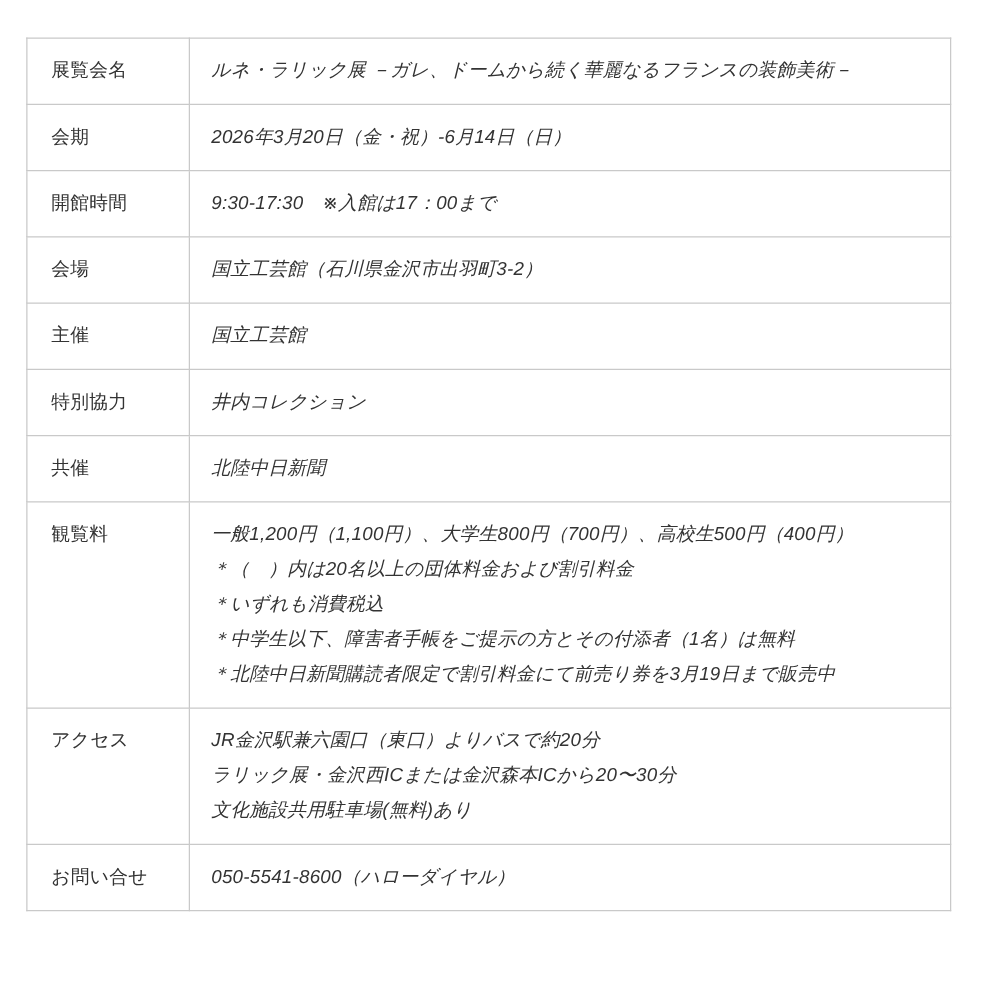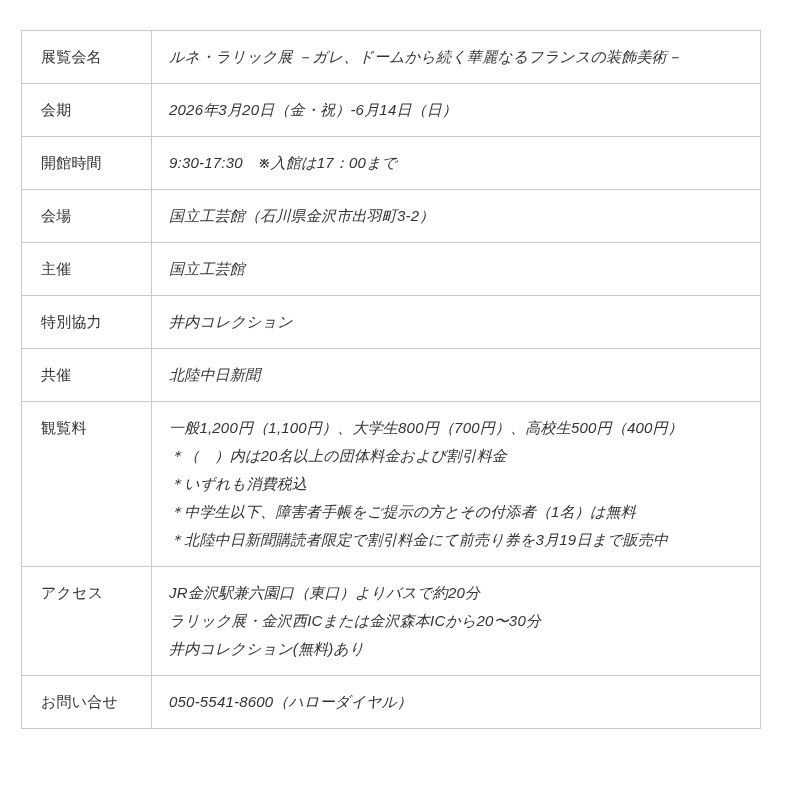--- a/index.html
+++ b/index.html
@@ -110,21 +110,21 @@
             <span class="line">＊いずれも消費税込</span>
             <span class="line">＊中学生以下、障害者手帳をご提示の方とその付添者（1名）は無料</span>
             <span class="line">＊北陸中日新聞購読者限定で割引料金にて前売り券を3月19日まで販売中</span>
           </td>
         </tr>
         <tr>
           <th>アクセス</th>
           <td>
             <span class="line">JR金沢駅兼六園口（東口）よりバスで約20分</span>
             <span class="line">ラリック展・金沢西ICまたは金沢森本ICから20〜30分</span>
-            <span class="line">井内コレクション(無料)あり</span>
+            <span class="line">文化施設共用駐車場(無料)あり</span>
           </td>
         </tr>
         <tr>
           <th>お問い合せ</th>
           <td>
             <span class="line">050-5541-8600（ハローダイヤル）</span>
           </td>
         </tr>
       </tbody>
     </table>

